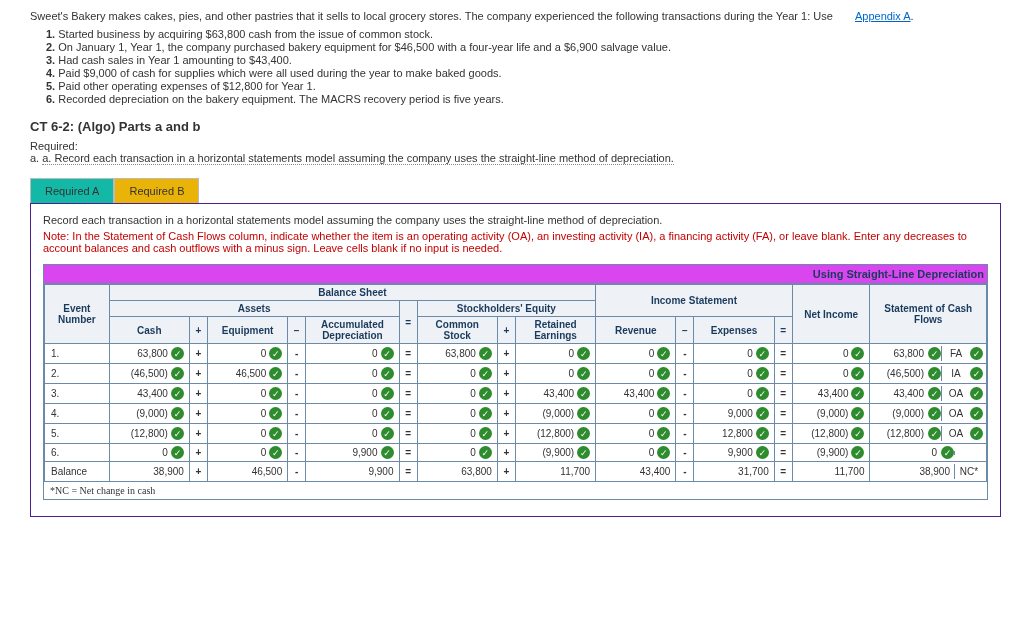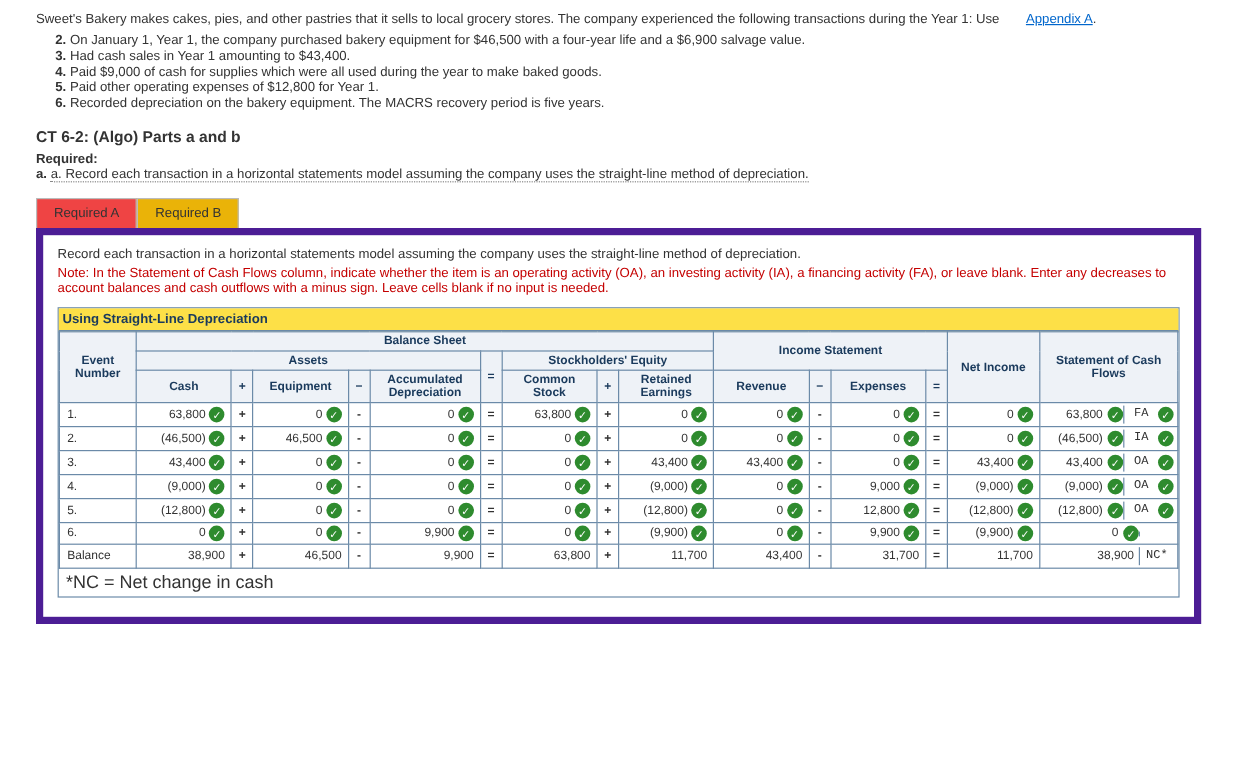--- a/index.html
+++ b/index.html
@@ -9,73 +9,74 @@
     margin: 0;
     padding: 10px 30px;
     background: #fff;
   }
   a { color: #0066cc; text-decoration: underline; margin-left: 19px; }
   .intro { color: #333; margin-bottom: 6px; }
   .num-list { margin: 6px 0 12px 0; padding-left: 16px; }
   .num-list div { margin-bottom: 1px; }
   .num-list b { font-weight: bold; }
   .section-title { font-size: 13px; font-weight: bold; margin: 14px 0 6px 0; }
-  .req b { font-weight: bold; }
+  .req b { font-weight: normal; }
   .tabs { display:flex; margin-top:14px; }
   .tab {
     border:1px solid #bbb; border-bottom:none;
     padding:6px 14px; background:#eab308; font-size:11px;
   }
-  .tab.active { background:#ef4444; font-weight: normal; }
-  .panel { border:6px solid #4c1d95; padding:10px 12px 16px 12px; }
+  .tab.active { background:#14b8a6; font-weight: normal; }
+  .panel { border:1px solid #4c1d95; padding:10px 12px 16px 12px; }
   .instr { margin-bottom:4px; }
   .note-red { color:#c40000; }
   .model-wrap { border:1px solid #6b8aa8; margin-top:10px; }
   .model-title {
     background:#c9d6e4; color:#1a3a5c; font-weight:bold;
     text-align:center; padding:4px; border-bottom:1px solid #6b8aa8;
     font-size:11px;
   }
   .model-sub {
-    background:#fde047; color:#1a3a5c; font-weight:bold;
-    text-align:left; padding:3px; border-bottom:1px solid #6b8aa8;
+    background:#d946ef; color:#1a3a5c; font-weight:bold;
+    text-align:right; padding:3px; border-bottom:1px solid #6b8aa8;
     font-size:11px;
   }
   table.hmodel { border-collapse:collapse; width:100%; table-layout:fixed; }
   table.hmodel th, table.hmodel td {
     border:1px solid #6b8aa8; padding:2px 3px; text-align:center;
     font-size:10px; vertical-align:middle;
   }
   table.hmodel th { background:#eef2f7; color:#1a3a5c; font-weight:bold; }
   th.group { background:#dce6ef; }
   .cell-val {
     display:flex; align-items:center; justify-content:flex-end;
     gap:3px; padding:0 2px;
   }
   .cell-val .num { flex:1; text-align:right; }
   .chk {
     display:inline-flex; width:13px; height:13px; border-radius:50%;
     background:#2e8b2e; color:#fff; align-items:center; justify-content:center;
     font-size:9px; flex-shrink:0;
   }
   .op { text-align:center; font-weight:bold; }
-  .footnote { font-size:15px; padding:3px 6px; }
+  .footnote { font-size:10px; padding:3px 6px;font-family:Liberation Serif, serif; }
   .left { text-align:left !important; padding-left:6px !important; }
   .cf-cell { display:flex; align-items:center; }
   .cf-cell .amt { flex:1; text-align:right; padding-right:4px; }
-  .cf-cell .tag { width:28px; text-align:center; border-left:1px solid #6b8aa8; padding:2px 0;font-family:Liberation Mono, monospace; }
+  .cf-cell .tag { width:28px; text-align:center; border-left:1px solid #6b8aa8; padding:2px 0; }
 </style>
 </head>
 <body>
 
 <div class="intro">
   <span>Sweet's Bakery makes cakes, pies, and other pastries that it sells to local grocery stores. The company experienced the following transactions during the Year 1: Use </span><a href="#">Appendix A</a>.
 </div>
 
 <div class="num-list">
+  <div><b>1.</b> <span>Started business by acquiring $63,800 cash from the issue of common stock.</span></div>
   <div><b>2.</b> <span>On January 1, Year 1, the company purchased bakery equipment for $46,500 with a four-year life and a $6,900 salvage value.</span></div>
   <div><b>3.</b> <span>Had cash sales in Year 1 amounting to $43,400.</span></div>
   <div><b>4.</b> <span>Paid $9,000 of cash for supplies which were all used during the year to make baked goods.</span></div>
   <div><b>5.</b> <span>Paid other operating expenses of $12,800 for Year 1.</span></div>
   <div><b>6.</b> <span>Recorded depreciation on the bakery equipment. The MACRS recovery period is five years.</span></div>
 </div>
 
 <div class="section-title">CT 6-2: (Algo) Parts a and b</div>
 
 <div class="req">

